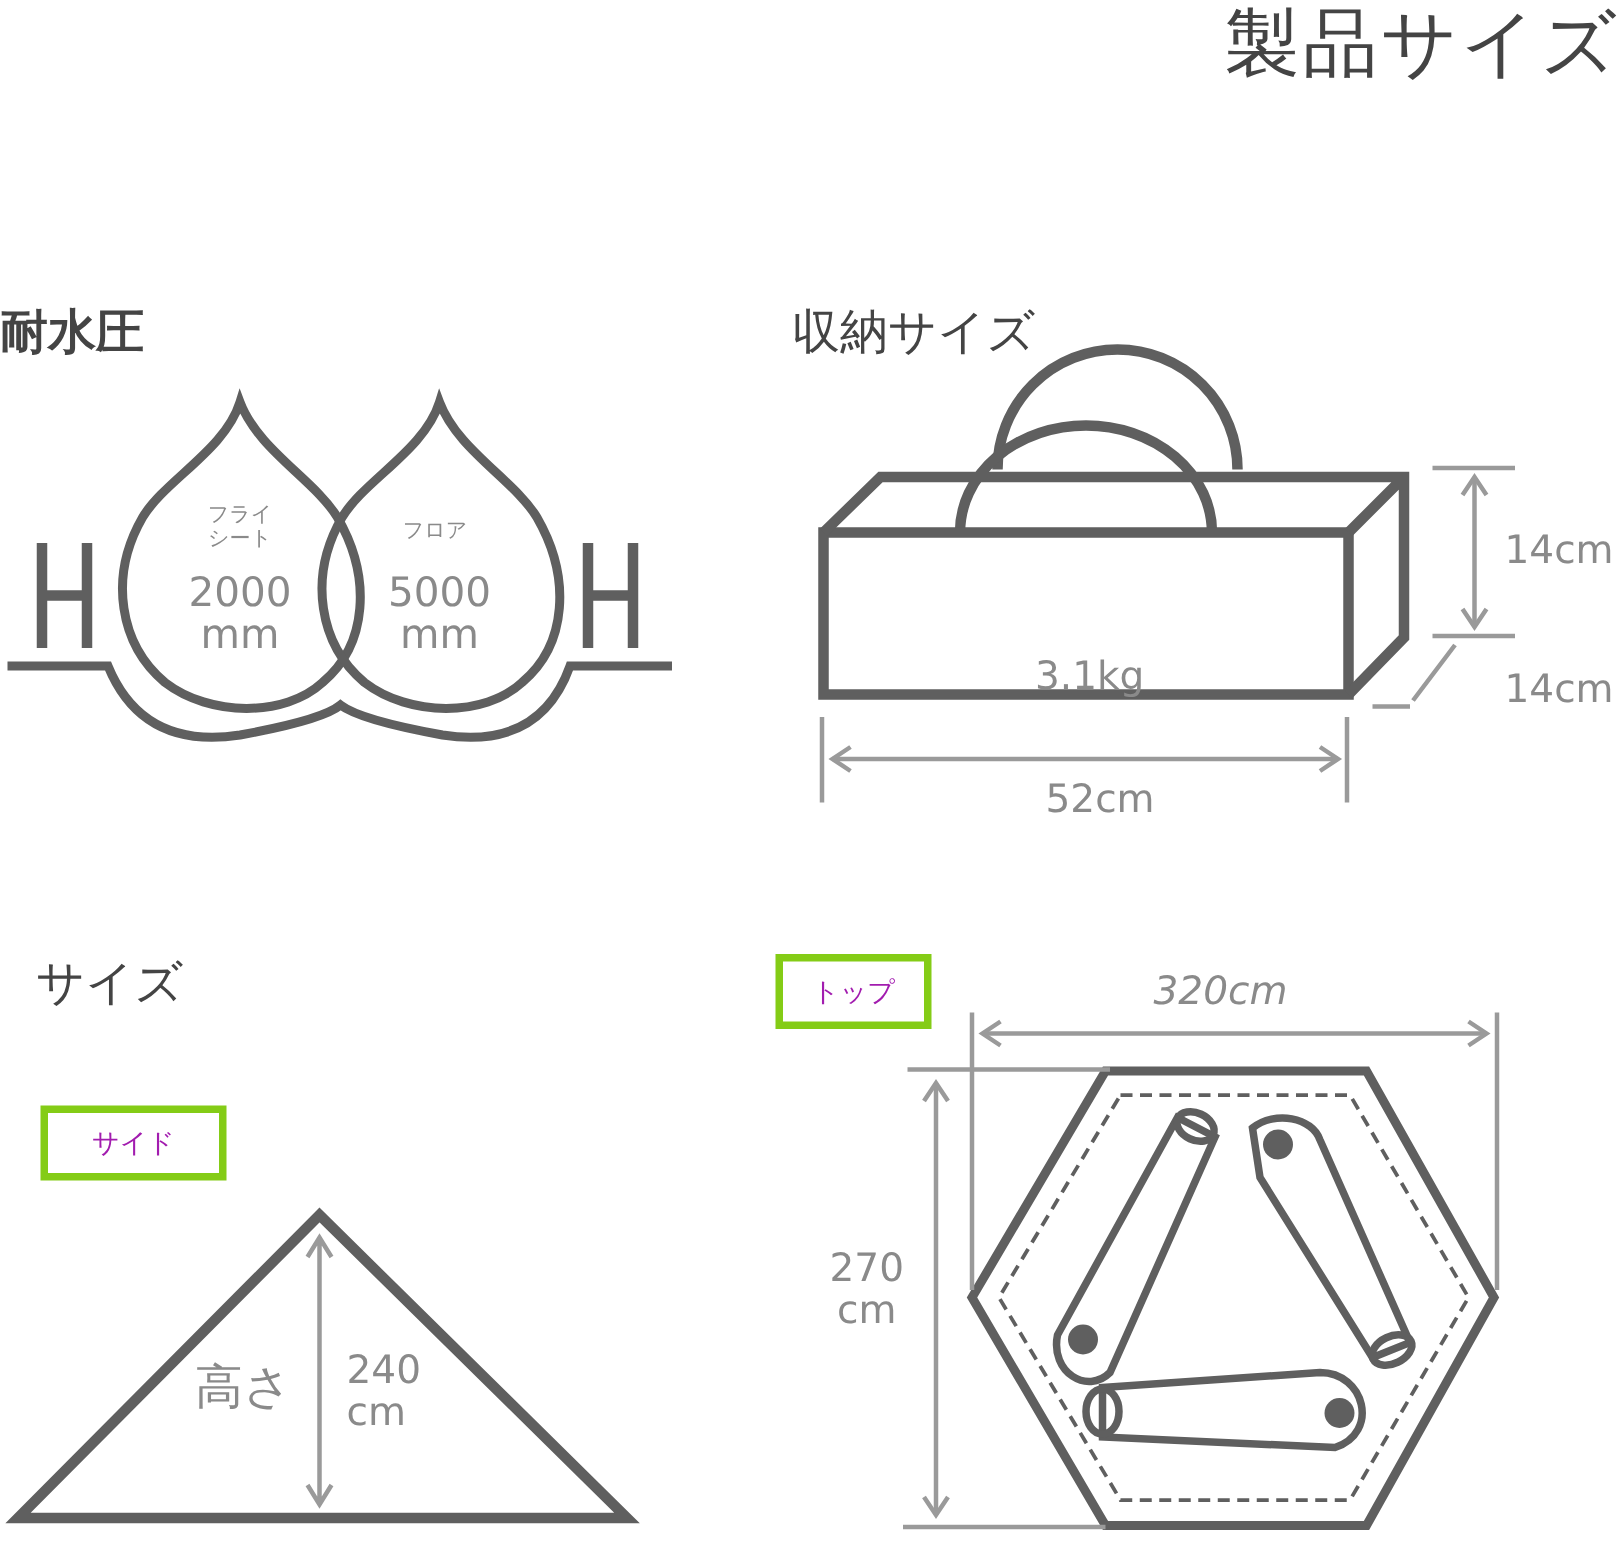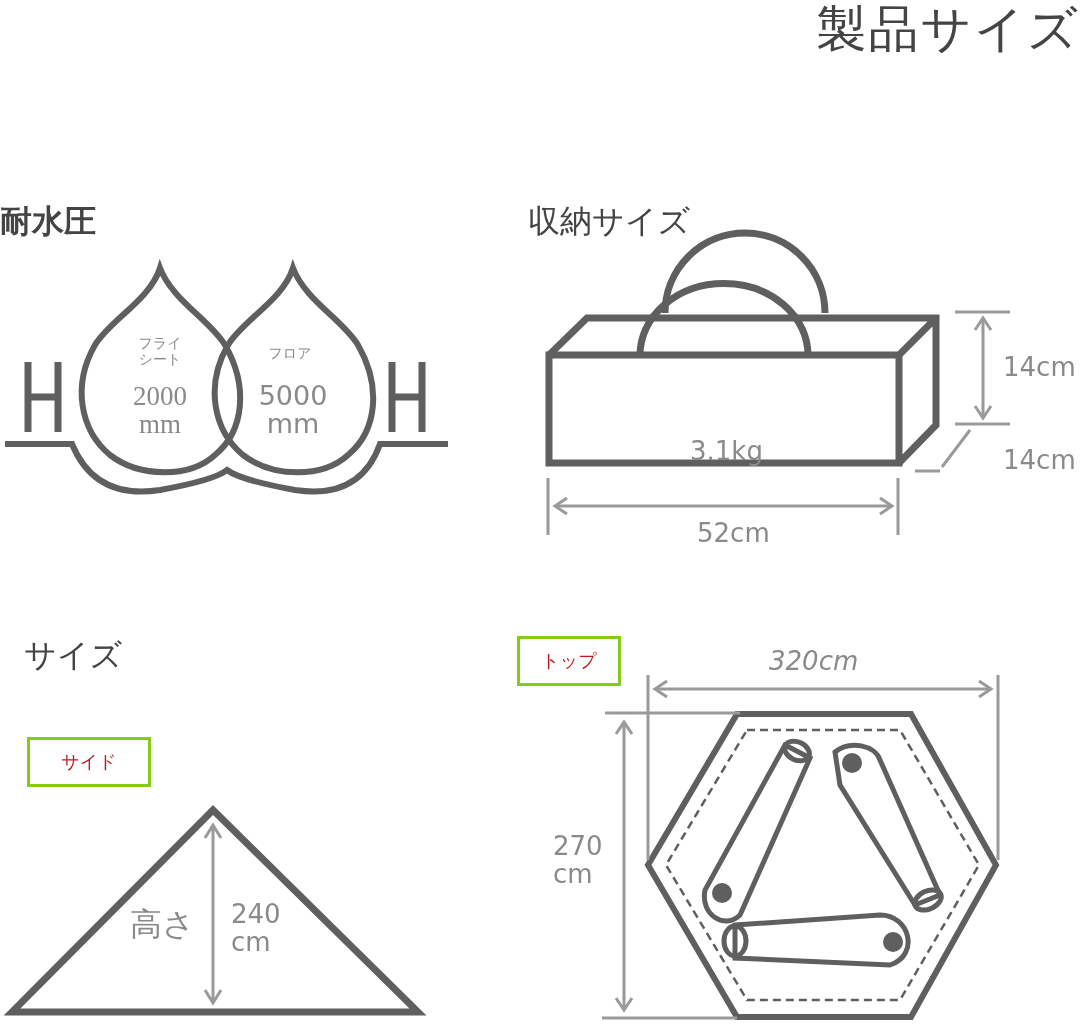--- a/index.html
+++ b/index.html
@@ -1,21 +1,21 @@
 <!DOCTYPE html>
 <html><head>
 <meta charset="utf-8">
 <style>
   html, body { margin:0; padding:0; background:#ffffff; }
   body { width:1080px; height:1036px; position:relative; overflow:hidden;
          font-family:"DejaVu Sans", sans-serif; color:#4a4a4a; }
   .abs { position:absolute; }
   .title { right:0; top:-4px; font-size:50px; color:#444; letter-spacing:2px; white-space:nowrap; }
   .section { font-size:32px; color:#444; white-space:nowrap; }
-  .label-box { border:3px solid #84cc16; font-size:18px; color:#b91c1c; display:flex; align-items:center; justify-content:center; box-sizing:border-box; }
+  .label-box { border:5px solid #84cc16; font-size:18px; color:#a21caf; display:flex; align-items:center; justify-content:center; box-sizing:border-box; }
   .dim { color:#8a8a8a; font-family:"DejaVu Sans", sans-serif; white-space:nowrap; }
   svg { position:absolute; left:0; top:0; }
 </style>
 </head>
 <body>
 
 <div class="abs title">製品サイズ</div>
 
 <div class="abs section" style="left:0;top:200px;font-weight:bold;">耐水圧</div>
 <div class="abs section" style="left:528px;top:200px;">収納サイズ</div>
@@ -76,21 +76,21 @@
     <path d="M667,681 L655,689 L667,697 M979,681 L991,689 L979,697"></path>
     <path d="M605,713 L740,713 M602,1018 L737,1018 M624,722 L624,1010"></path>
     <path d="M616,734 L624,722 L632,734 M616,998 L624,1010 L632,998"></path>
   </g>
 </svg>
 
 <div class="abs dim" style="left:135px;top:335px;font-size:14px;line-height:16px;text-align:center;width:50px;">
   <div>フライ</div>
   <div>シート</div>
 </div>
-<div class="abs dim" style="left:120px;top:382px;font-size:27px;line-height:28px;text-align:center;width:80px;font-family:Liberation Serif, serif;">
+<div class="abs dim" style="left:120px;top:382px;font-size:27px;line-height:28px;text-align:center;width:80px;">
   <div>2000</div>
   <div>mm</div>
 </div>
 <div class="abs dim" style="left:260px;top:345px;font-size:14px;text-align:center;width:60px;">フロア</div>
 <div class="abs dim" style="left:253px;top:382px;font-size:27px;line-height:28px;text-align:center;width:80px;">
   <div>5000</div>
   <div>mm</div>
 </div>
 
 <div class="abs dim" style="left:690px;top:396px;font-size:26px;margin-top:40px;">3.1kg</div>
@@ -100,16 +100,16 @@
 
 <div class="abs label-box" style="left:27px;top:737px;width:124px;height:50px;">サイド</div>
 <div class="abs dim" style="left:130px;top:903px;font-size:32px;">高さ</div>
 <div class="abs dim" style="left:231px;top:900px;font-size:26px;line-height:28px;">
   <div>240</div>
   <div>cm</div>
 </div>
 
 <div class="abs label-box" style="left:517px;top:636px;width:104px;height:50px;">トップ</div>
 <div class="abs dim" style="left:769px;top:646px;font-size:26px;font-style:italic;">320cm</div>
-<div class="abs dim" style="left:553px;top:832px;font-size:26px;line-height:28px;">
+<div class="abs dim" style="left:553px;top:832px;font-size:26px;line-height:28px;text-align:center;">
   <div>270</div>
   <div>cm</div>
 </div>
 
 </body></html>

